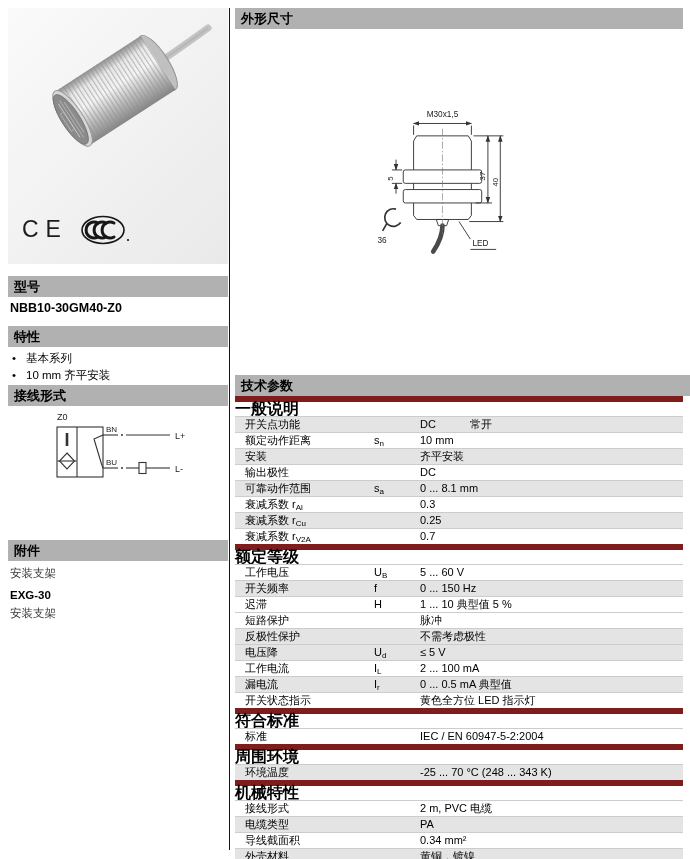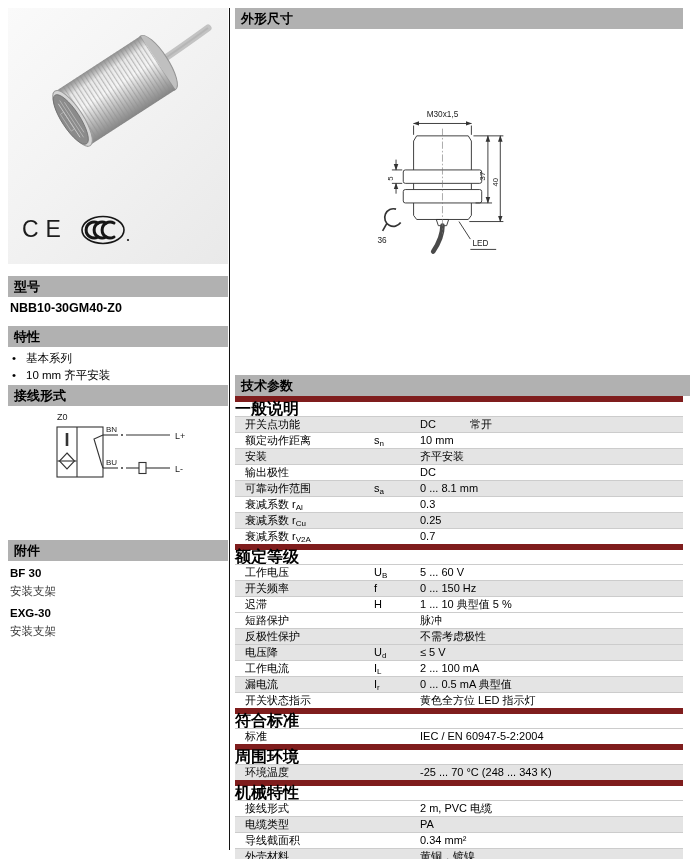--- a/index.html
+++ b/index.html
@@ -152,21 +152,20 @@
     <circle cx="114" cy="29" r="1" fill="#333"></circle>
     <circle cx="114" cy="62" r="1" fill="#333"></circle>
     <text x="98" y="26" font-size="8" fill="#222">BN</text>
     <text x="98" y="59" font-size="8" fill="#222">BU</text>
     <text x="167" y="32.5" font-size="9" fill="#222">L+</text>
     <text x="167" y="65.5" font-size="9" fill="#222">L-</text>
   </svg>
 
   <div id="acc-bar" class="abs bar">附件</div>
   <div id="acc-list" class="abs">
-    <div class="acc-name">BF 30</div>
     <div class="acc-desc">安装支架</div>
     <div class="acc-name">EXG-30</div>
     <div class="acc-desc">安装支架</div>
   </div>
 
   <div id="divider" class="abs"></div>
 
   <div id="dim-bar" class="abs bar">外形尺寸</div>
 
   <svg id="dim-svg" class="abs" viewBox="0 0 145 155">

